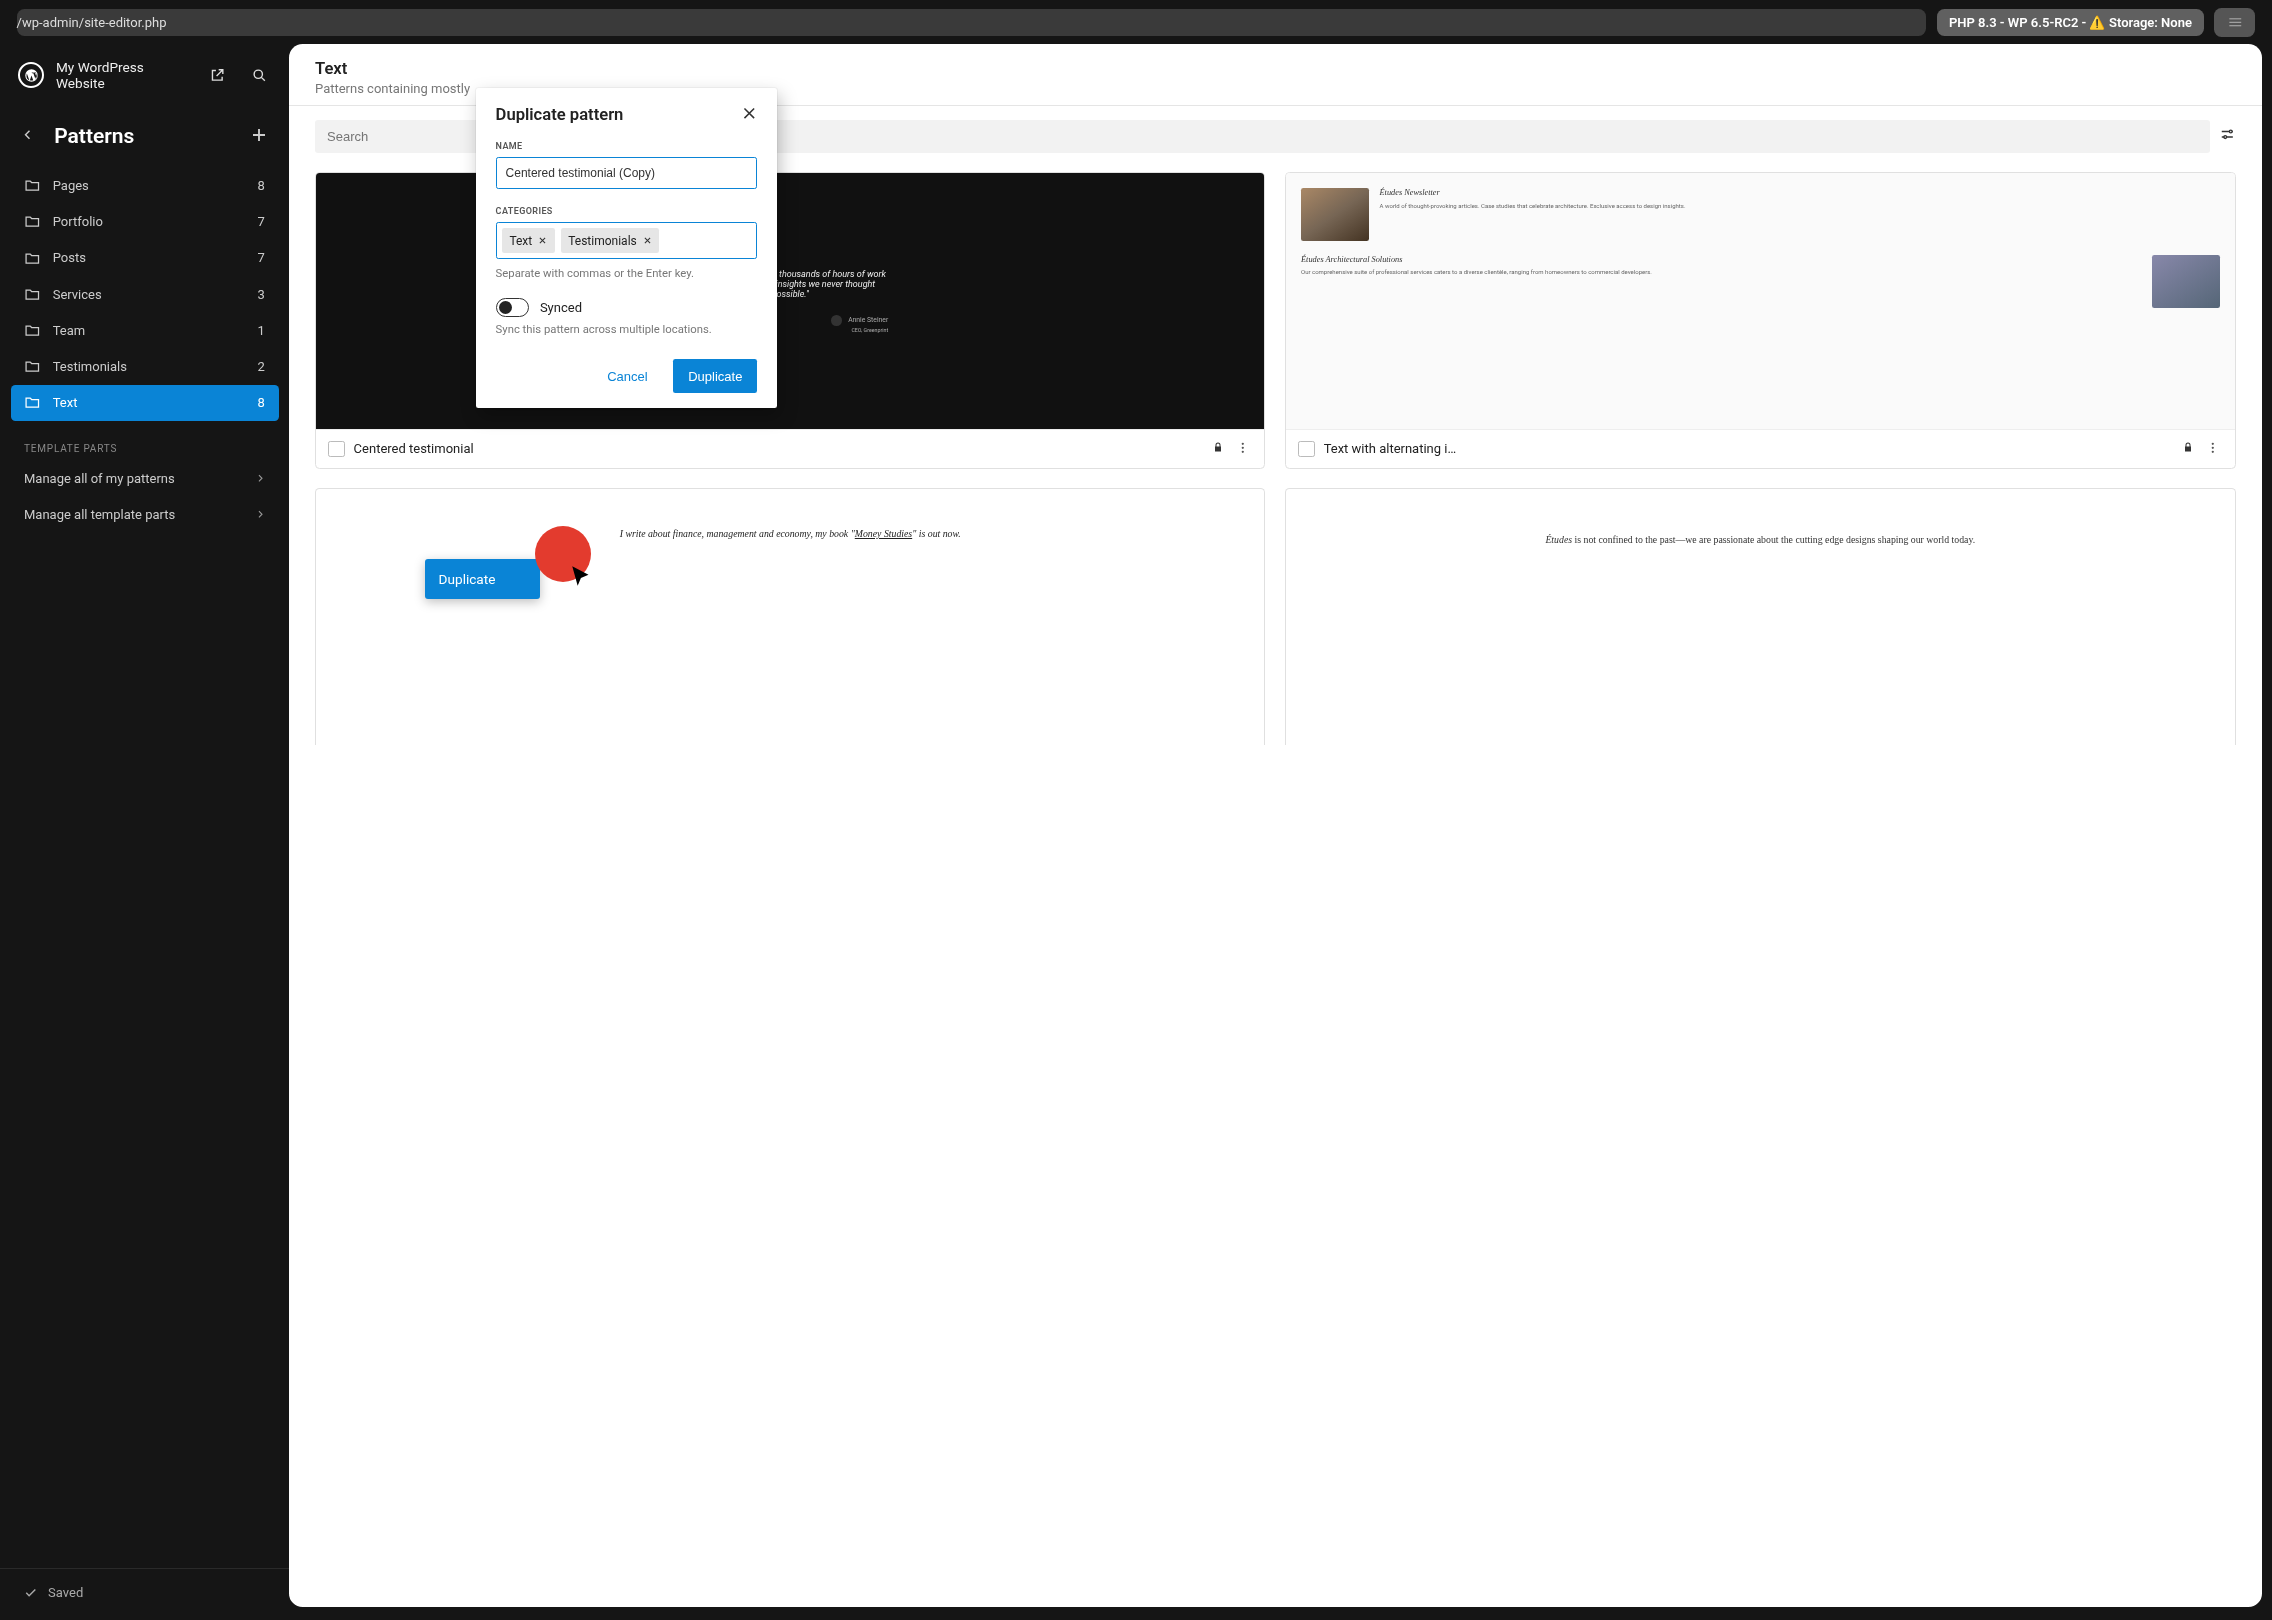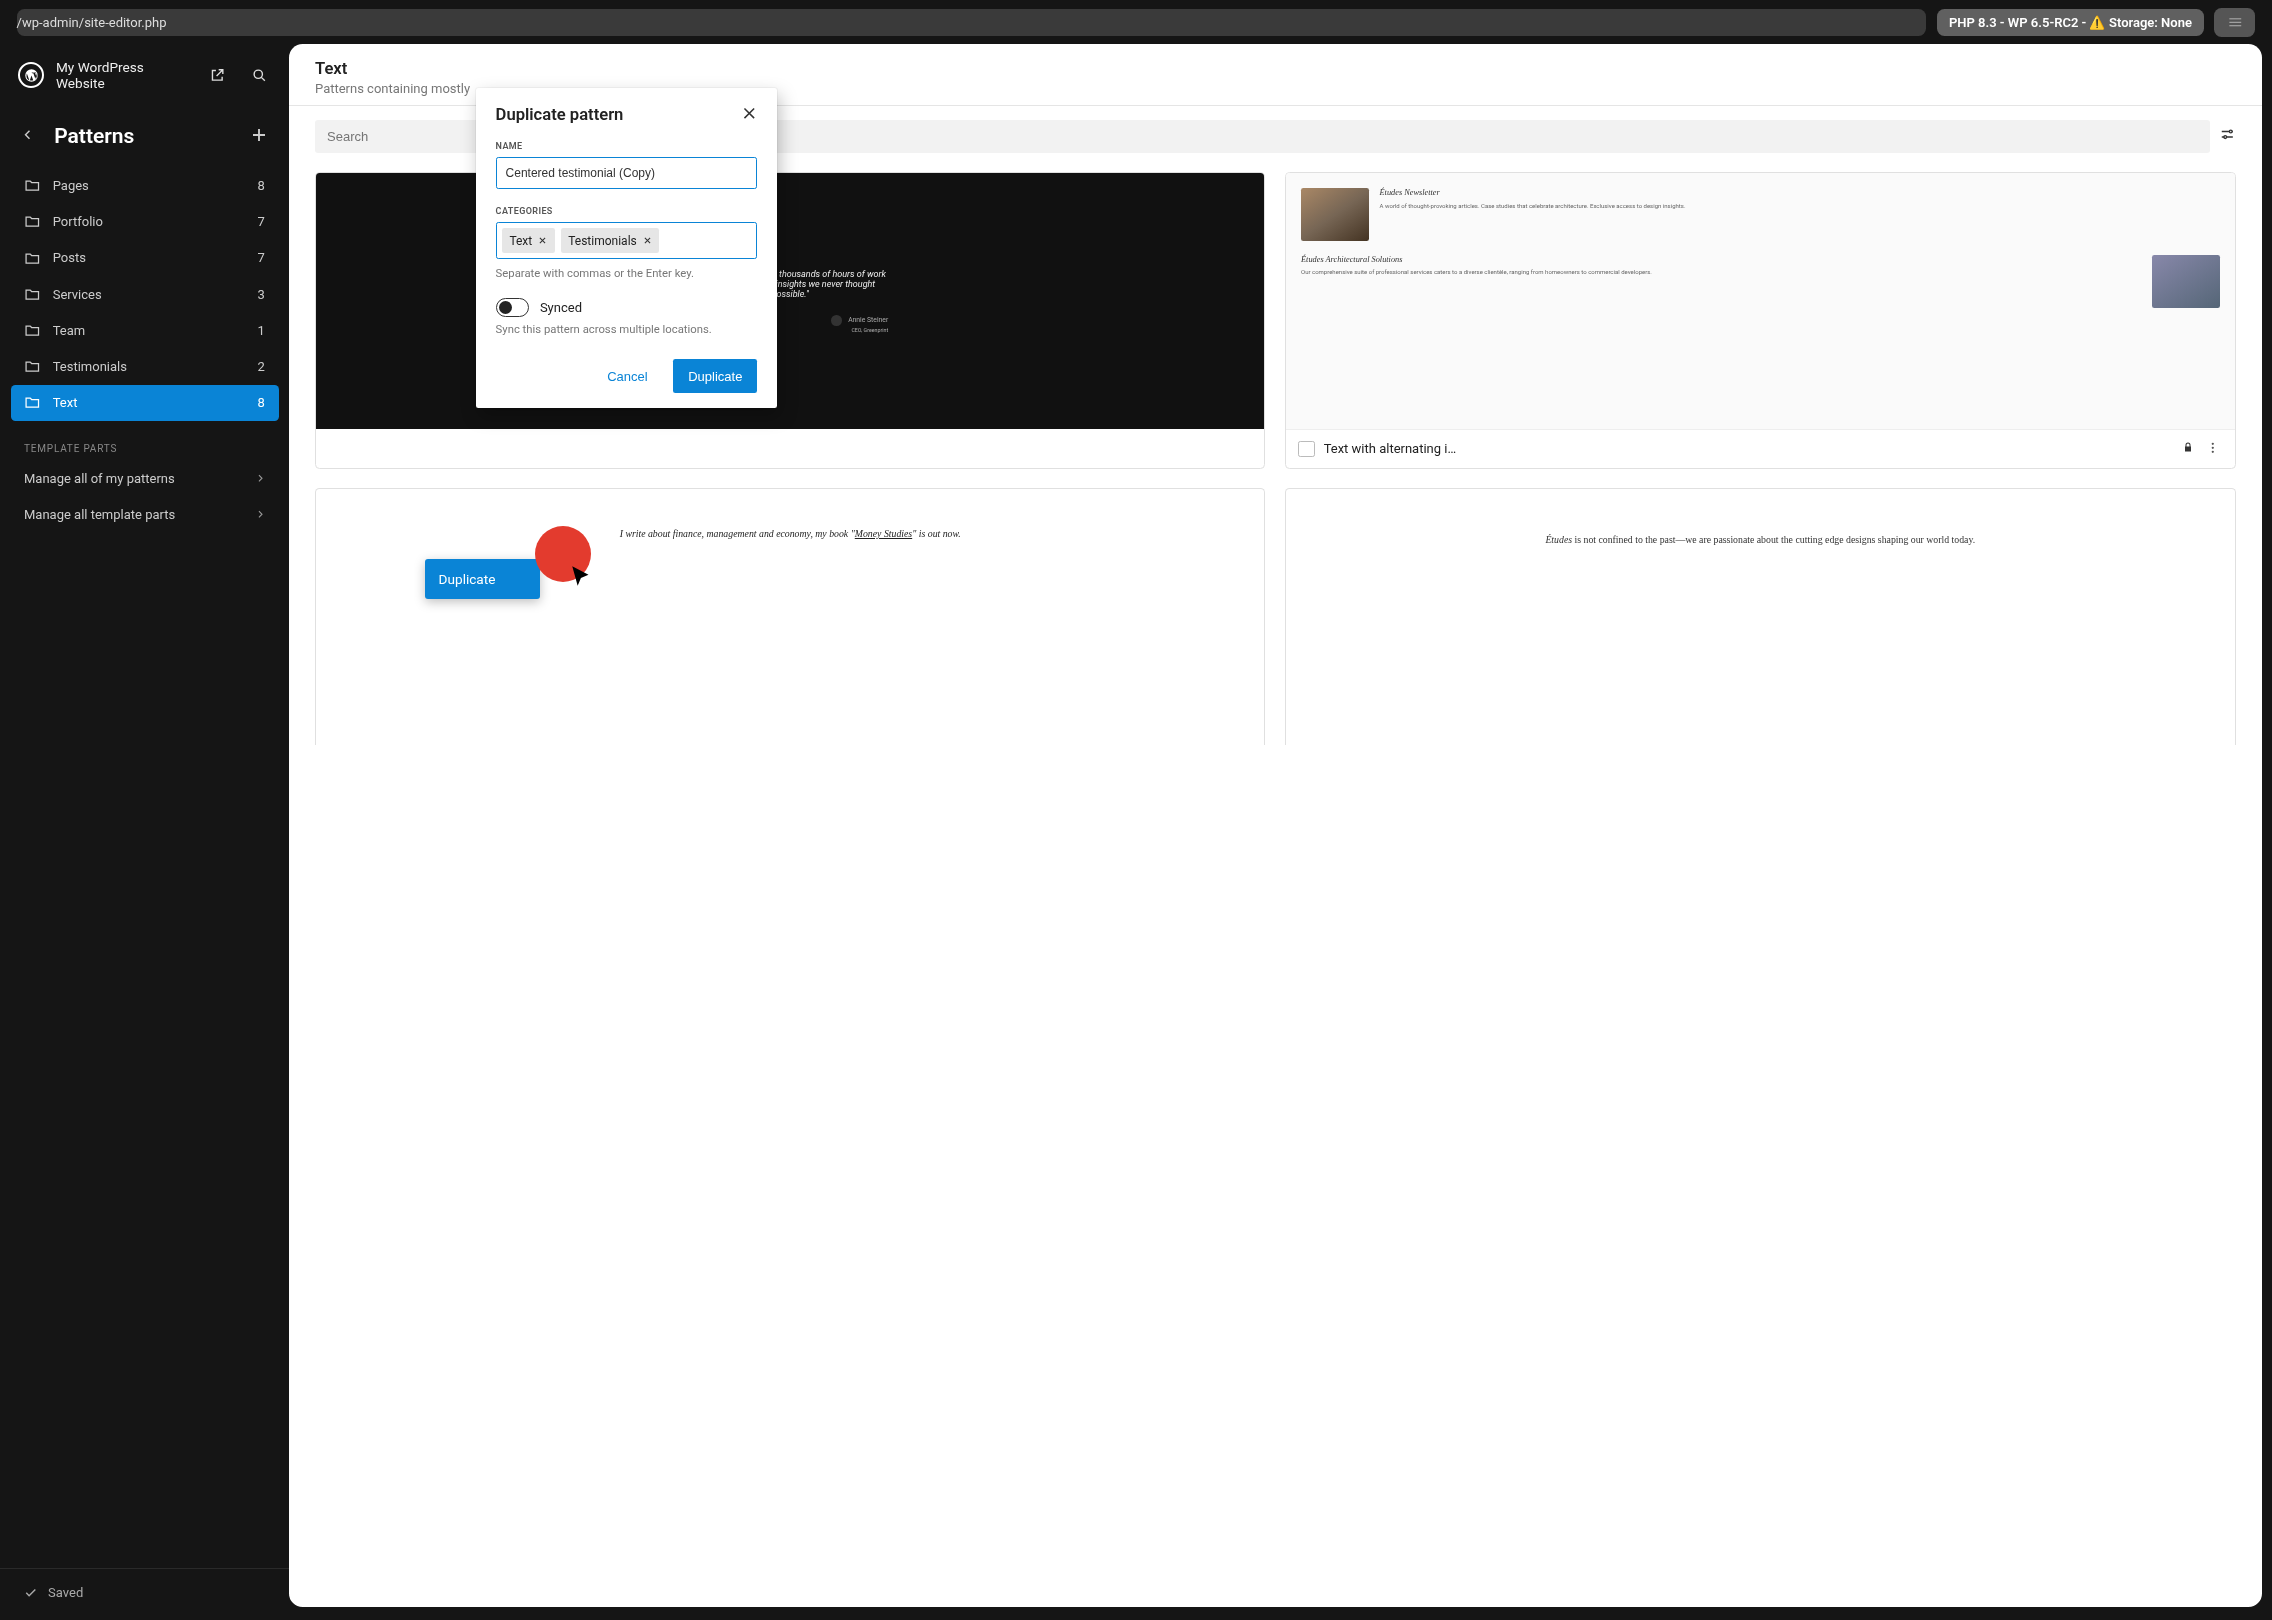--- a/index.html
+++ b/index.html
@@ -445,20 +445,32 @@
         <div class="card">
           <div class="card-preview dark">
             <div style="max-width:196px">
               <div class="quote-block">"Études has saved us thousands of hours of work and has unlocked insights we never thought possible."</div>
               <div class="attr">
                 <span style="display:inline-block;width:10.5px;height:10.5px;background:#333;border-radius:50%;vertical-align:middle;margin-right:4.5px"></span>
                 <span>Annie Steiner</span><br>
                 <span style="font-size:5.3px">CEO, Greenprint</span>
               </div>
             </div>
+          </div>
+          <div class="card-foot">
+            <div class="chk"></div>
+            <div class="card-title">Centered testimonial</div>
+            <span class="lock"><svg viewBox="0 0 24 24">
+                  <path d="M7 11V8a5 5 0 0110 0v3h1v10H6V11h1zm2 0h6V8a3 3 0 00-6 0v3z"></path>
+                </svg></span>
+            <span class="more"><svg viewBox="0 0 24 24">
+                  <circle cx="12" cy="5" r="2"></circle>
+                  <circle cx="12" cy="12" r="2"></circle>
+                  <circle cx="12" cy="19" r="2"></circle>
+                </svg></span>
           </div>
         </div>
 
         <div class="card">
           <div class="card-preview alt">
             <div class="alt-row">
               <div class="alt-img" style="background:linear-gradient(145deg,#a86,#765,#432)"></div>
               <div class="alt-text">
                 <div class="alt-heading">Études Newsletter</div>
                 <div>A world of thought-provoking articles. Case studies that celebrate architecture. Exclusive access to design insights.</div>

